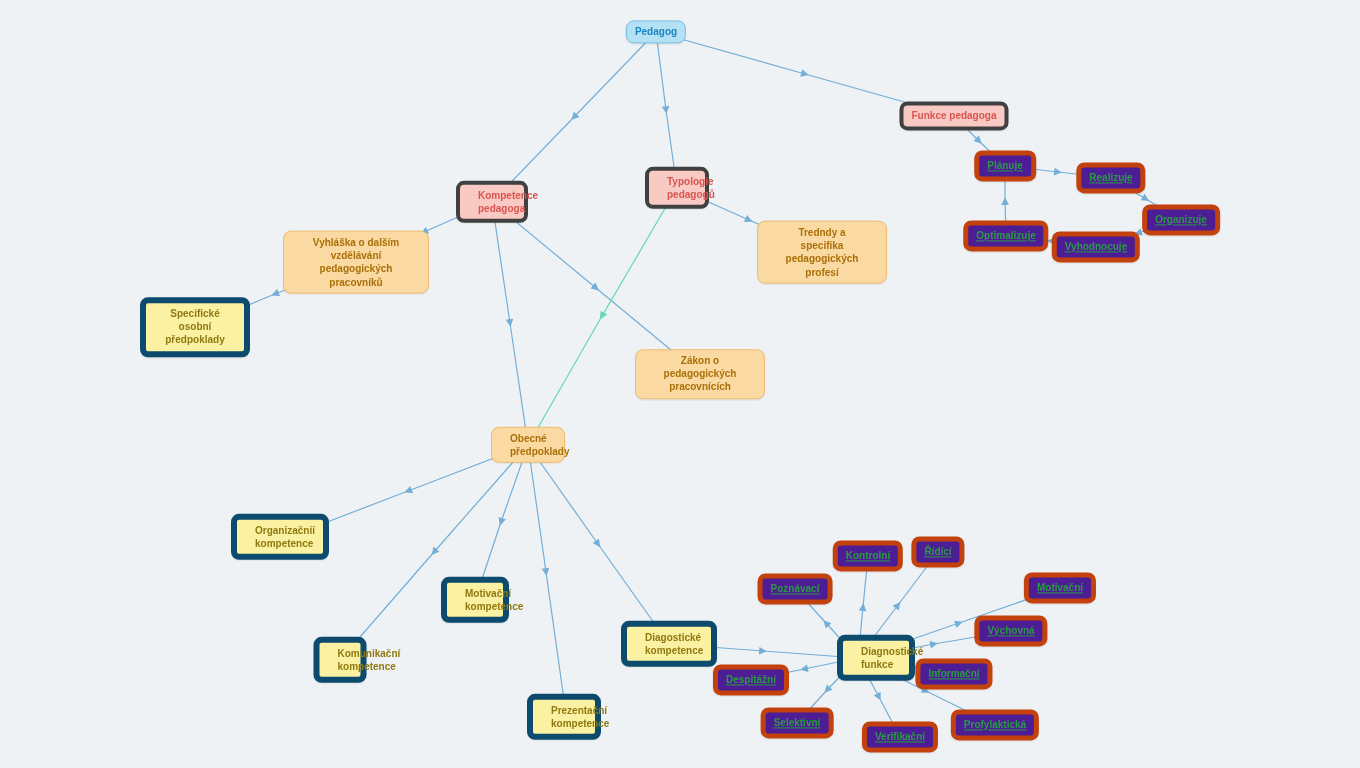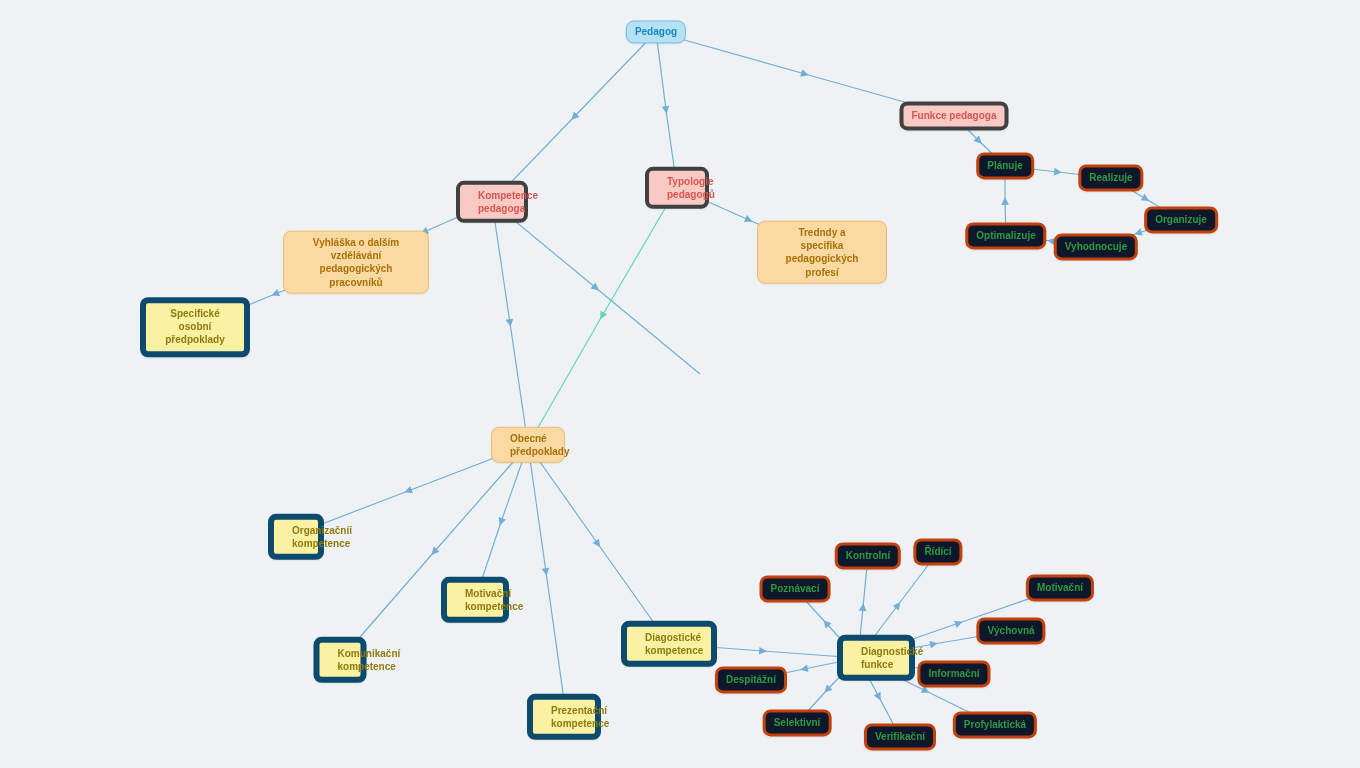--- a/index.html
+++ b/index.html
@@ -12,21 +12,21 @@
   .node{
     position:absolute;transform:translate(-50%,-50%);
     border-radius:8px;padding:4px 8px;
     font-size:10px;font-weight:bold;text-align:center;line-height:1.32;
     box-sizing:border-box;white-space:nowrap;cursor:pointer;
     box-shadow:0 1px 1px rgba(0,0,0,0.05);
   }
   .node.wrap{white-space:normal;padding:4px 18px;}
   .blue  {background:#b5e1f5;border:1px solid #74bce4;color:#1886c2;}
   .pink  {background:#f9c9c4;border:4px solid #404040;color:#d95550;}
-  .green {background:#0f172a;border:3px solid #c2410c;color:#2a9b43;}
+  .green {background:#4c1d95;border:5px solid #c2410c;color:#2a9b43;text-decoration:underline;}
   .orange{background:#fbd9a2;border:1px solid #eebb6e;color:#aa7008;}
   .yellow{background:#fbf1a2;border:6px solid #0c4a6e;color:#8f7a10;}
 </style>
 </head>
 <body>
 
 <div class="canvas">
 
   <svg class="edges" width="1360" height="768">
     <defs>
@@ -77,22 +77,23 @@
   <div class="node green" style="left:1005px;top:166px">Plánuje</div>
   <div class="node green" style="left:1111px;top:178px">Realizuje</div>
   <div class="node green" style="left:1181px;top:220px">Organizuje</div>
   <div class="node green" style="left:1096px;top:247px">Vyhodnocuje</div>
   <div class="node green" style="left:1006px;top:236px">Optimalizuje</div>
   <div class="node pink wrap" style="left:677px;top:188px;width:64px">Typologie pedagogů</div>
   <div class="node pink wrap" style="left:492px;top:202px;width:72px">Kompetence pedagoga</div>
   <div class="node orange wrap" style="left:822px;top:252px;width:130px">Tredndy a specifika pedagogických profesí</div>
   <div class="node orange wrap" style="left:356px;top:262px;width:146px">Vyhláška o dalším vzdělávání pedagogických pracovníků</div>
   <div class="node yellow wrap" style="left:195px;top:327px;width:110px">Specifické osobní předpoklady</div>
+  <div class="node orange wrap" style="left:700px;top:374px;width:130px">Zákon o pedagogických pracovnících</div>
   <div class="node orange wrap" style="left:528px;top:445px;width:74px">Obecné předpoklady</div>
-  <div class="node yellow wrap" style="left:296px;top:537px;width:56px">Organizačníí kompetence</div>
+  <div class="node yellow wrap" style="left:280px;top:537px;width:98px">Organizačníí kompetence</div>
   <div class="node yellow wrap" style="left:475px;top:600px;width:68px">Motivační kompetence</div>
   <div class="node yellow wrap" style="left:340px;top:660px;width:53px">Komunikační kompetence</div>
   <div class="node yellow wrap" style="left:564px;top:717px;width:74px">Prezentační kompetence</div>
   <div class="node yellow wrap" style="left:669px;top:644px;width:96px">Diagostické kompetence</div>
   <div class="node yellow wrap" style="left:876px;top:658px;width:78px">Diagnostické funkce</div>
   <div class="node green" style="left:795px;top:589px">Poznávací</div>
   <div class="node green" style="left:868px;top:556px">Kontrolní</div>
   <div class="node green" style="left:938px;top:552px">Řídící</div>
   <div class="node green" style="left:1060px;top:588px">Motivační</div>
   <div class="node green" style="left:1011px;top:631px">Výchovná</div>

